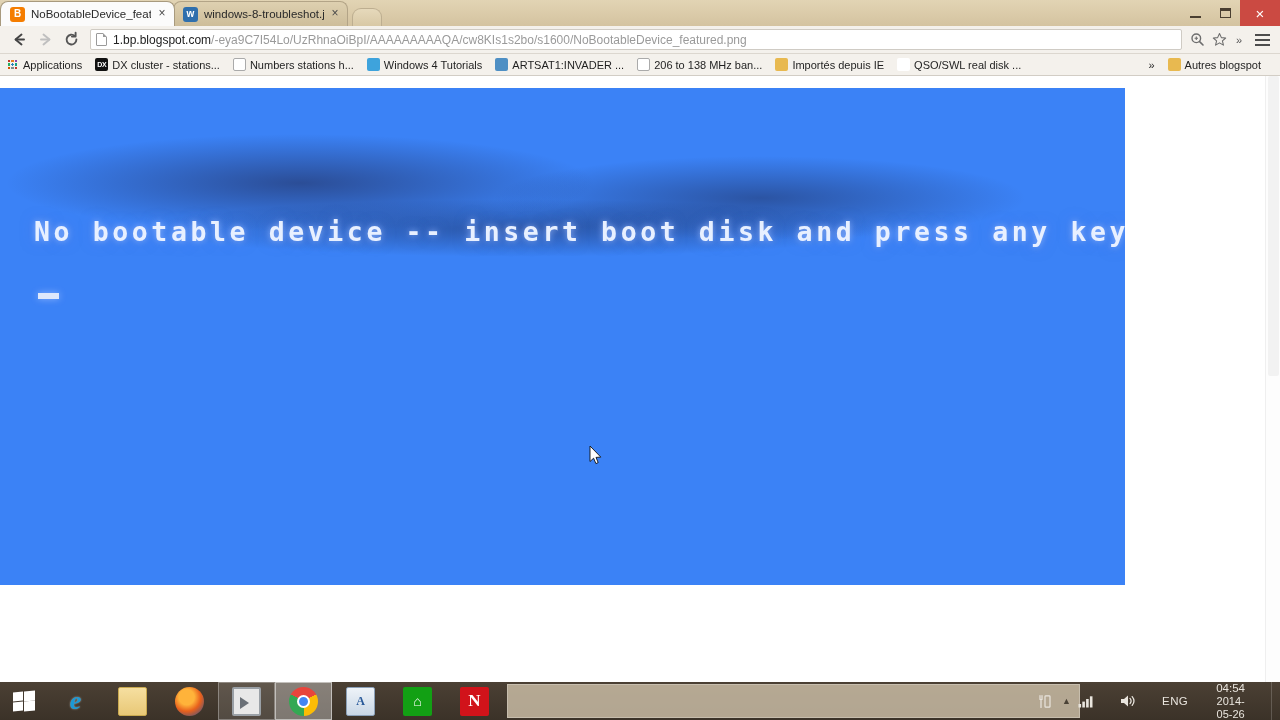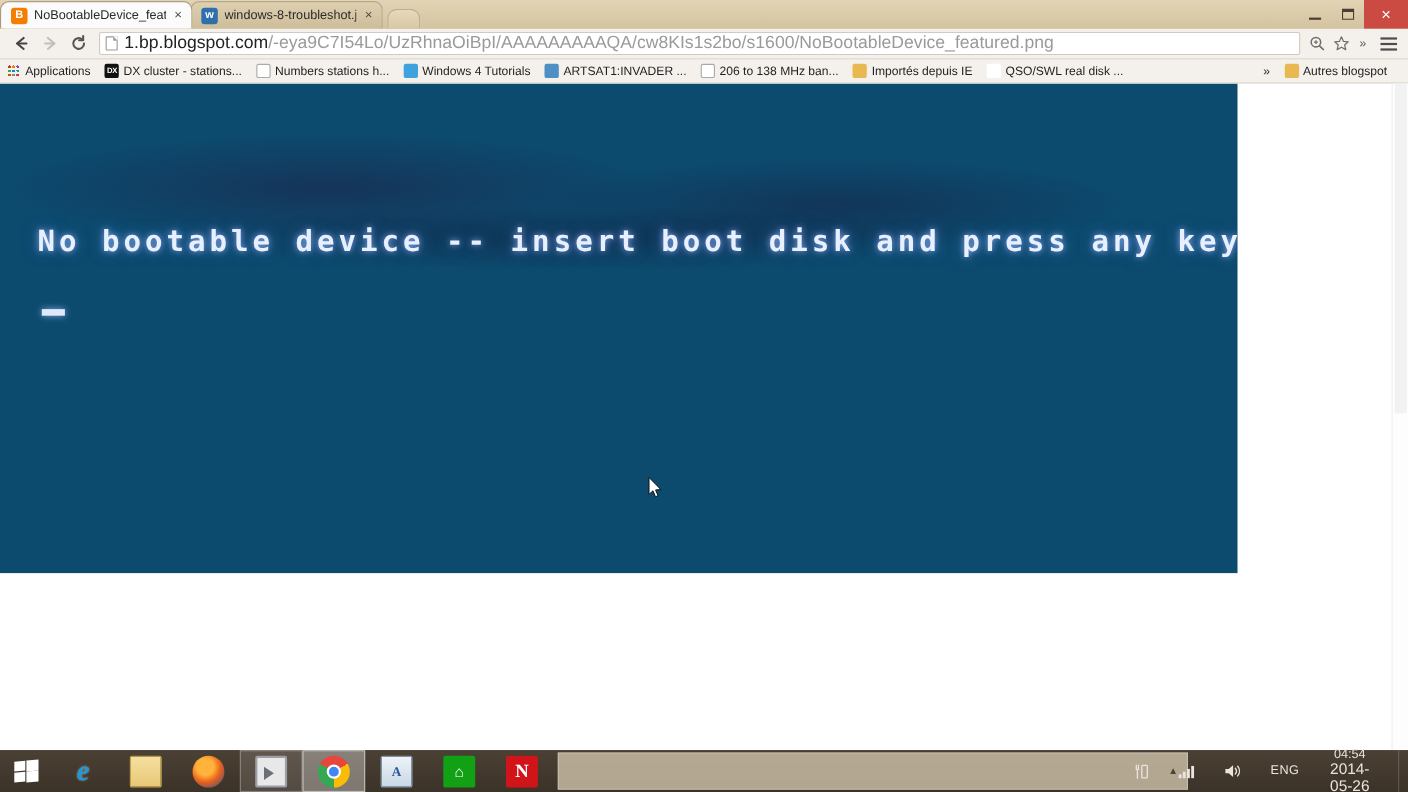--- a/index.html
+++ b/index.html
@@ -80,21 +80,21 @@
   }
   #omnibox .page-icon{
     width:11px; height:13px; flex:0 0 11px; margin-right:6px;
     border:1px solid #9a9a9a; border-radius:1px; background:#fff; position:relative;
   }
   #omnibox .page-icon:after{
     content:""; position:absolute; right:-1px; top:-1px;
     border-width:0 4px 4px 0; border-style:solid; border-color:#fff #fff #9a9a9a #9a9a9a;
   }
   #url-text{
-    font-size:16px; color:#9a9a9a; white-space:nowrap; overflow:hidden;
+    font-size:12px; color:#9a9a9a; white-space:nowrap; overflow:hidden;
     font-family:"Liberation Sans", sans-serif;
   }
   #url-text .host{ color:#222; }
   .omni-icon{ width:22px; height:22px; display:flex; align-items:center; justify-content:center; color:#6d6d6d;}
   #menu-button{ width:24px; height:24px; display:flex; flex-direction:column;
     align-items:center; justify-content:center; gap:3px; margin-left:2px;}
   #menu-button i{ display:block; width:15px; height:2px; background:#4d4d4d;}
   #overflow-chevron{ width:18px; text-align:center; font-size:11px; color:#555;}
 
   
@@ -129,22 +129,22 @@
   .ic-sat{ background:#4e8fc4; border-radius:50%; }
   .ic-folder{ background:#e8b950; border-radius:2px 2px 1px 1px; }
   .ic-qso{ background:#fff; color:#c0392b; font-size:9px; }
   .bm-spacer{ flex:1 1 auto; }
 
   
   #page-viewport{
     position:relative; height:606px; background:#ffffff; overflow:hidden;
   }
   #bios-image{
-    position:absolute; left:0; top:0; width:1125px; height:445px;
-    background:#0c4a6e; overflow:hidden;
+    position:absolute; left:0; top:12px; width:1125px; height:497px;
+    background:#3b82f6; overflow:hidden;
   }
   #bios-noise{
     position:absolute; inset:0;
     background:
       radial-gradient(ellipse 420px 70px at 300px 95px, rgba(30,34,72,.55), transparent 70%),
       radial-gradient(ellipse 380px 60px at 760px 110px, rgba(24,28,62,.45), transparent 70%),
       radial-gradient(ellipse 520px 40px at 520px 140px, rgba(18,20,48,.40), transparent 72%);
   }
   #bios-text{
     position:absolute; left:34px; top:128px;
@@ -219,21 +219,21 @@
     justify-content:flex-end; padding-right:8px;
   }
   #show-hidden{ font-size:9px; color:#4a4236; }
   #system-tray{
     width:200px; display:flex; align-items:center; justify-content:flex-end;
     padding-right:8px; gap:26px; color:#e9e5de;
   }
   .tray-icon{ display:flex; align-items:center; }
   #tray-lang{ font-size:11.5px; letter-spacing:.4px; }
   #clock{ text-align:center; line-height:13px; font-size:11.5px; padding-left:2px; }
-  #clock .date{ font-size:14px; }
+  #clock .date{ font-size:11px; }
   #show-desktop{ width:8px; height:100%; border-left:1px solid rgba(255,255,255,.18); }
 </style>
 </head>
 <body>
 
 <div id="browser-window">
 
   <div id="tab-strip">
 
     <div class="tab active">

